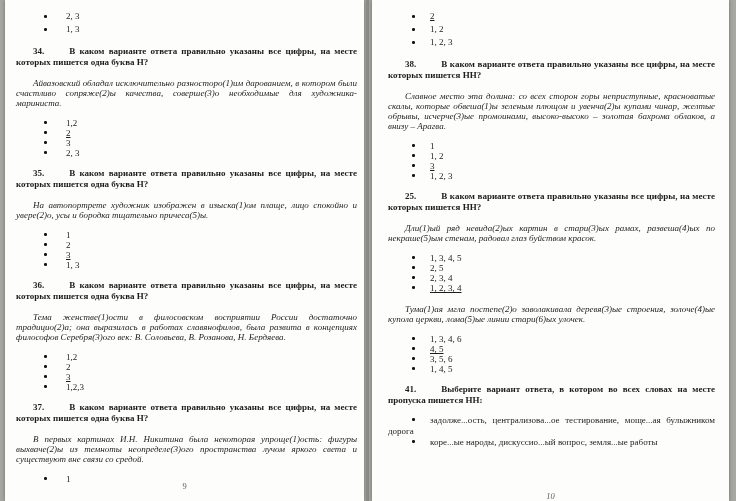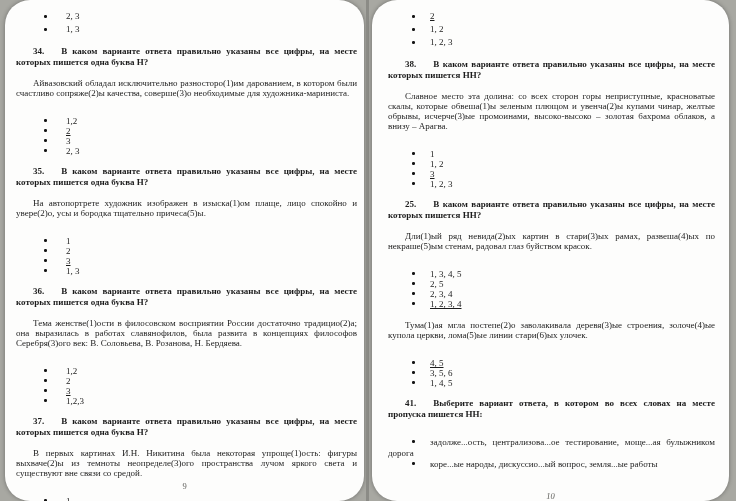--- a/index.html
+++ b/index.html
@@ -6,36 +6,35 @@
   body{
     width:736px;height:501px;position:relative;overflow:hidden;
     background:#a8a8a2;
     font-family:"Liberation Serif","DejaVu Serif",serif;
     color:#1c1c1c;
   }
   .page{
     position:absolute;top:0;height:501px;background:#fdfdfc;
     box-sizing:border-box;
     box-shadow:0 0 4px rgba(40,40,40,.45);
-    border-radius:25px;
   }
   .page1{left:5px;width:359px;padding:6px 7px 0 11px;}
   .page2{left:372px;width:357px;padding:6px 14px 0 16px;}
   .divider{position:absolute;top:0;left:366px;width:3px;height:501px;background:#8b8b86;}
   .content{position:relative;}
   .question{
     font-weight:bold;font-size:9px;line-height:10.5px;
     text-align:justify;text-indent:17px;margin-top:10px;
   }
-  .question .qnum{padding-right:17px;}
+  .question .qnum{padding-right:25px;}
   .passage{
-    font-size:9px;line-height:10px;
+    font-style:italic;font-size:9px;line-height:10px;
     text-align:justify;text-indent:17px;margin-top:11px;
   }
-  .optlist{margin-top:18px;font-size:9px;}
+  .optlist{margin-top:10px;font-size:9px;}
   .optlist.first{margin-top:4px;}
   .optlist.loose .opt{line-height:13px;}
   .optlist.loose .dot{top:5px;}
   .opt{position:relative;line-height:10px;}
   .page1 .opt{text-indent:50px;}
   .page2 .opt{text-indent:42px;}
   .dot{
     position:absolute;top:3px;width:2.5px;height:2.5px;border-radius:50%;
     background:#141414;
   }
@@ -113,20 +112,21 @@
       <div class="question"><span class="qnum">25.</span><span>В каком варианте ответа правильно указаны все цифры, на месте которых пишется НН?</span></div>
       <div class="passage">Дли(1)ый ряд невида(2)ых картин в стари(3)ых рамах, развеша(4)ых по некраше(5)ым стенам, радовал глаз буйством красок.</div>
       <div class="optlist">
         <div class="opt"><span class="dot"></span><span>1, 3, 4, 5</span></div>
         <div class="opt"><span class="dot"></span><span>2, 5</span></div>
         <div class="opt"><span class="dot"></span><span>2, 3, 4</span></div>
         <div class="opt"><span class="dot"></span><span class="u">1, 2, 3, 4</span></div>
       </div>
       <div class="passage">Тума(1)ая мгла постепе(2)о заволакивала деревя(3)ые строения, золоче(4)ые купола церкви, лома(5)ые линии стари(6)ых улочек.</div>
       <div class="optlist">
+        <div class="opt"><span class="dot"></span><span>1, 3, 4, 6</span></div>
         <div class="opt"><span class="dot"></span><span class="u">4, 5</span></div>
         <div class="opt"><span class="dot"></span><span>3, 5, 6</span></div>
         <div class="opt"><span class="dot"></span><span>1, 4, 5</span></div>
       </div>
       <div class="question"><span class="qnum">41.</span><span>Выберите вариант ответа, в котором во всех словах на месте пропуска пишется НН:</span></div>
       <div class="optlist">
         <div class="opt textopt"><span class="dot"></span><span>задолже...ость, централизова...ое тестирование, моще...ая булыжником дорога</span></div>
         <div class="opt textopt"><span class="dot"></span><span>коре...ые народы, дискуссио...ый вопрос, земля...ые работы</span></div>
       </div>
     </div>

